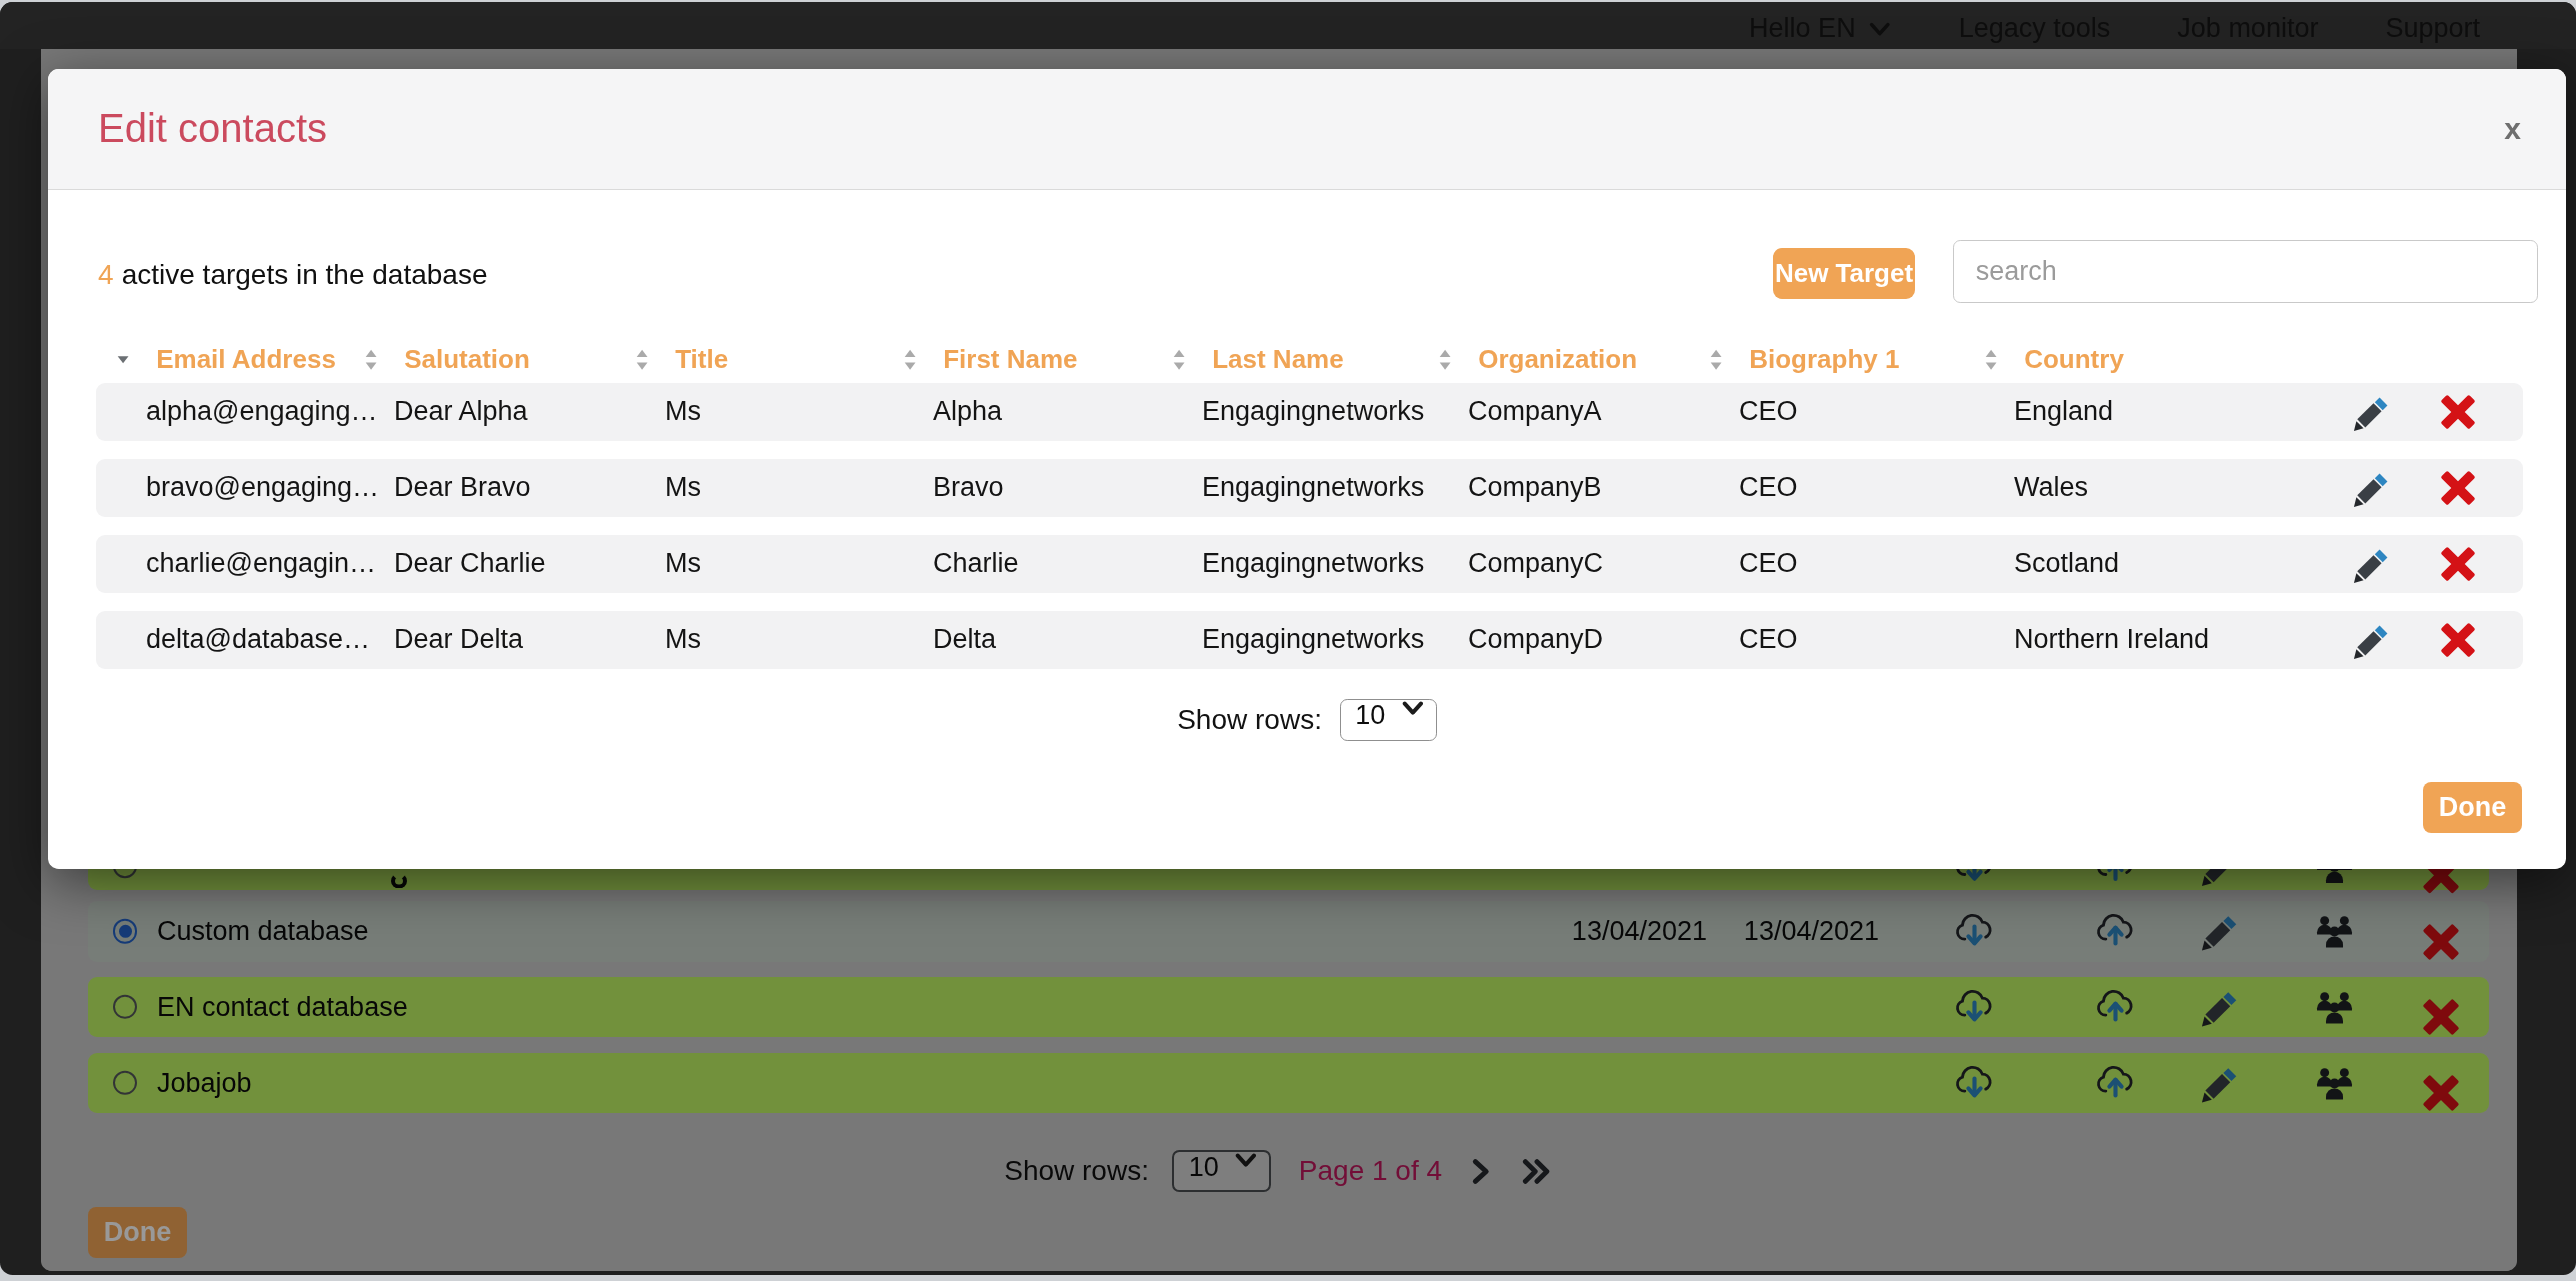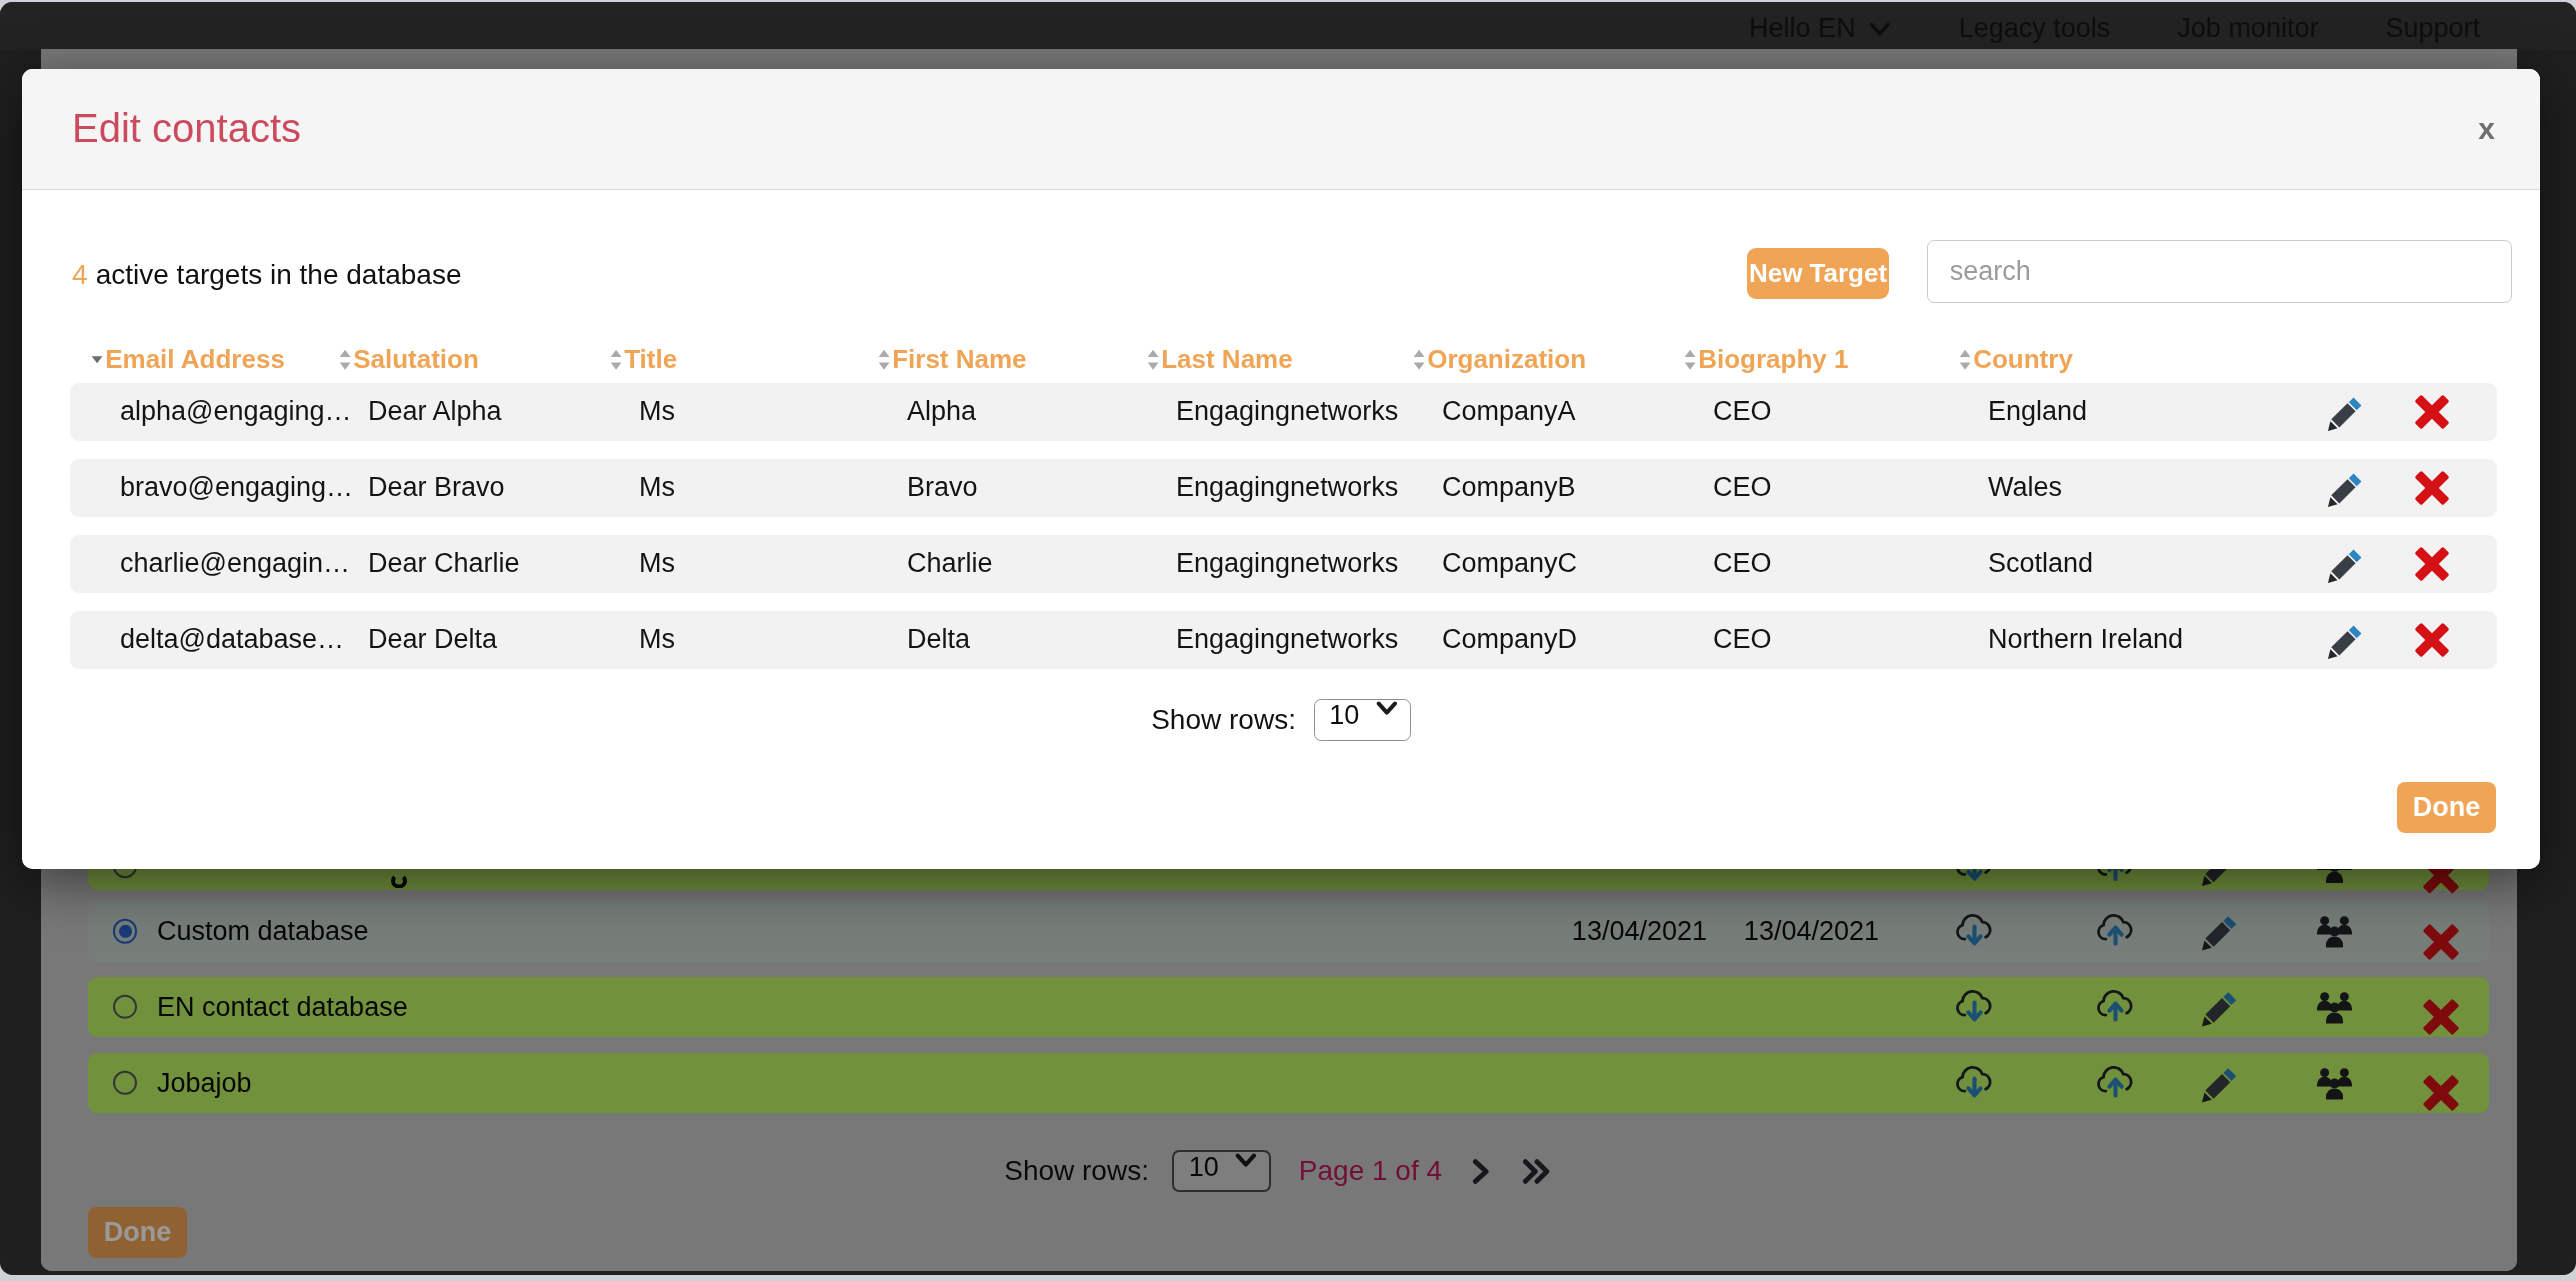--- a/index.html
+++ b/index.html
@@ -91,21 +91,21 @@
   .pg-page{font-size:28px;color:#be185d;margin-left:4px;}
   .pg-chev{width:23.5px;height:29px;cursor:pointer;margin-left:3.6px;}
   .bg-done{
     position:absolute;left:47px;top:1158px;width:99px;height:51px;
     background:var(--orange);border:none;border-radius:8.1px;
     color:#fff;font-size:27px;font-weight:bold;cursor:pointer;
     font-family:inherit;
   }
   
   .modal{
-    position:absolute;left:22px;top:67px;width:2518px;height:800px;
+    position:absolute;left:48px;top:67px;width:2518px;height:800px;
     background:#fff;border-radius:10.8px;z-index:20;
     box-shadow:0 12.6px 54px rgba(0,0,0,0.5);
   }
   .modal-header{
     position:absolute;left:0;top:0;right:0;height:121px;
     background:#f5f5f6;border-bottom:1.8px solid #dadada;border-radius:10.8px 10.8px 0 0;
     display:flex;align-items:center;
   }
   .modal-title{margin-left:50px;font-size:40px;color:var(--title-red);font-weight:500;}
   .modal-close{
@@ -126,21 +126,21 @@
   }
   .search::placeholder{color:#9b9b9b;}
   
   .tgrid{
     display:grid;
     grid-template-columns:248px 271px 268px 269px 266px 271px 275px 332px 54px 31px 54px;
     padding:0 38px 0 50px;align-items:center;
   }
   .thead{position:absolute;left:48px;top:271px;width:2427px;height:40px;}
   .hcell{
-    display:flex;align-items:center;gap:0;
+    display:flex;align-items:center;gap:25px;
     font-size:26px;font-weight:bold;color:var(--orange);
     transform:translateX(-31px);cursor:pointer;white-space:nowrap;
   }
   .hcell svg{width:16.2px;height:23.5px;flex:none;}
   .trow{
     position:absolute;left:48px;width:2427px;height:58px;
     background:#f2f2f3;border-radius:9px;
   }
   .trow .cell{font-size:27px;color:var(--ink);white-space:nowrap;overflow:hidden;}
   .trow{height:58px;}

